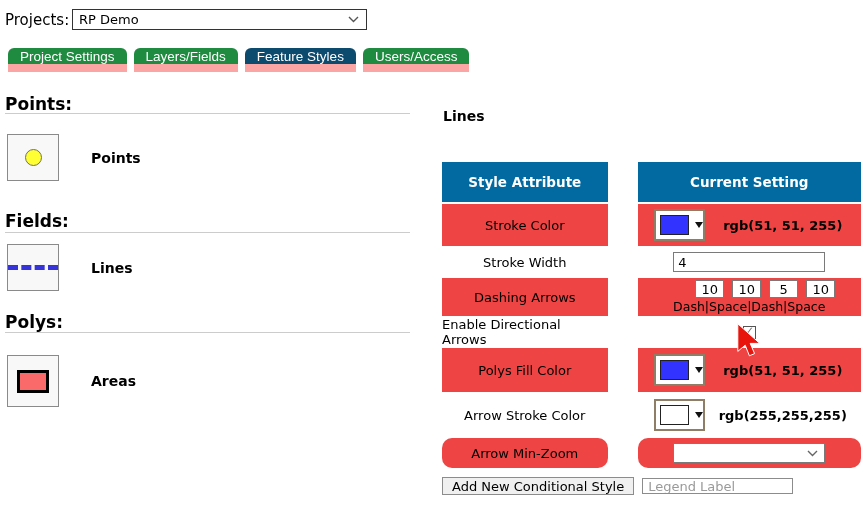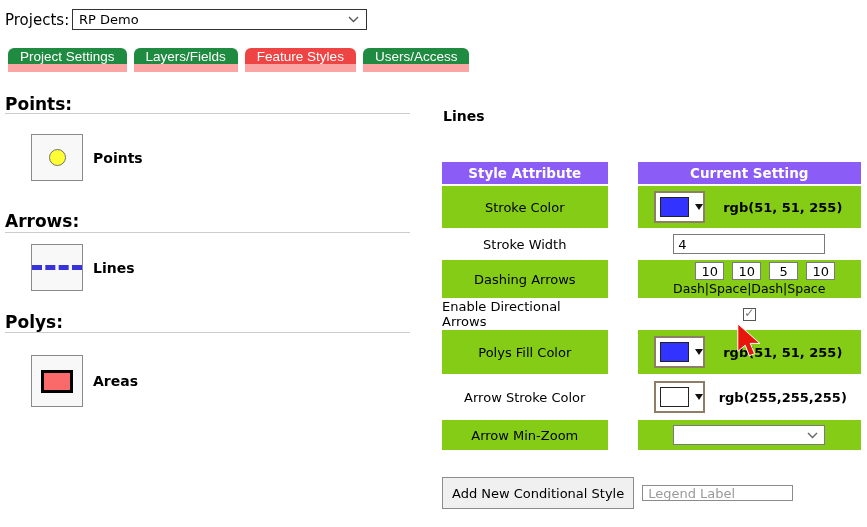--- a/index.html
+++ b/index.html
@@ -11,56 +11,56 @@
   .projects-select { position: absolute; left: 72px; top: 9px; width: 295px; height: 21px;
     border: 1px solid #333; background: #fff; display: flex; align-items: center;
     font-size: 13px; padding-left: 6px; cursor: default; gap: 9px; }
   .projects-select .chev { margin-left: auto; margin-right: 7px; }
 
   
   .tabs { position: absolute; left: 8px; top: 48px; display: flex; gap: 7px; }
   .tab { height: 24px; padding: 0 12px; display: flex; align-items: center;
     background: #1f8b40; color: #fff; font-size: 13.5px; font-family: "Liberation Sans", sans-serif;
     border-radius: 6px 6px 0 0; border-bottom: 8px solid #fca5a5; cursor: pointer; }
-  .tab.active { background: #ef4444; }
+  .tab.active { background: #0c4a6e; }
 
   
   .left-panel { position: absolute; left: 5px; top: 0; width: 405px; }
   .section-heading { position: absolute; left: 0; font-size: 17px; font-weight: bold; }
   .hp { top: 94px; } .hl { top: 211px; } .hy { top: 312px; }
   .rule { position: absolute; left: 0; width: 405px; border: none; border-top: 1px solid #ccc; }
   .rp { top: 113px; } .rl { top: 232px; } .ry { top: 332px; }
-  .legend-item { position: absolute; left: 26px; display: flex; align-items: center; }
+  .legend-item { position: absolute; left: 2px; display: flex; align-items: center; gap: 22px; }
   .ip { top: 134px; } .il { top: 244px; } .iy { top: 355px; }
   .swatch-box { width: 52px; height: 47px; background: #f8f8f8; border: 1px solid #8a8a8a;
     display: flex; align-items: center; justify-content: center; overflow: hidden; }
   .iy .swatch-box { height: 52px; }
   .legend-item .item-label { margin-left: 10px; font-size: 14px; font-weight: bold; }
   .point-glyph { width: 17px; height: 17px; border-radius: 50%; border: 1px solid #707070; }
   .dash-glyph { width: 52px; border-top: 5px dashed currentColor; }
   .area-glyph { width: 32px; height: 23px; border: 3px solid #000; }
 
   
   .right-panel { position: absolute; left: 442px; top: 108px; width: 422px; }
   .right-heading { position: absolute; left: 1px; top: 0; font-size: 14px; font-weight: bold; }
 
   .styles-table { position: absolute; left: 0; top: 54px; width: 419px; }
   .trow { display: flex; gap: 3px; margin-bottom: 2px; }
   .tcell-l { width: 177px; display: flex; align-items: center; justify-content: center;
     font-size: 13px; }
   .tcell-r { width: 239px; display: flex; align-items: center; justify-content: center;
     font-size: 13px; margin-left: 27px; }
-  .thead .tcell-l, .thead .tcell-r { background: #8b5cf6; color: #fff; font-weight: bold;
-    font-size: 13.5px; height: 22px; }
-  .trow.gray .tcell-l, .trow.gray .tcell-r { background: #84cc16; }
+  .thead .tcell-l, .thead .tcell-r { background: #0369a1; color: #fff; font-weight: bold;
+    font-size: 13.5px; height: 40px; }
+  .trow.gray .tcell-l, .trow.gray .tcell-r { background: #ef4444; }
   .h42 .tcell-l, .h42 .tcell-r { height: 42px; }
   .h28 .tcell-l, .h28 .tcell-r { height: 28px; }
   .h38 .tcell-l, .h38 .tcell-r { height: 38px; }
   .h44 .tcell-l, .h44 .tcell-r { height: 44px; }
-  .h30 .tcell-l, .h30 .tcell-r { height: 30px; }
+  .h30 .tcell-l, .h30 .tcell-r { height: 30px; border-radius: 10px; }
 
   .color-row-cell { justify-content: flex-start !important; font-weight: bold; }
   .color-widget { margin-left: 16px; width: 51px; height: 32px; background: #fff;
     border: 2px solid #8f7e66; display: flex; align-items: center; cursor: pointer; }
   .color-swatch { width: 29px; height: 20px; margin-left: 4px; border: 1px solid #222; }
   .tri-down { width: 0; height: 0; margin-left: 6px;
     border-left: 4.5px solid transparent; border-right: 4.5px solid transparent;
     border-top: 6px solid #111; }
   .rgb-text { flex: 1; text-align: center; font-size: 13px; }
 
@@ -76,21 +76,21 @@
   .checkbox { width: 13px; height: 13px; border: 1px solid #555; background: #fff;
     position: relative; cursor: pointer; }
   .checkbox.checked::after { content: "✓"; position: absolute; left: 0.5px; top: -3px;
     font-size: 12px; color: #777; }
 
   .minzoom-select { width: 152px; height: 20px; border: 1px solid #7a7a7a; background: #fff;
     display: flex; align-items: center; cursor: default; }
   .minzoom-select .chev { margin-left: auto; margin-right: 6px; }
 
   .table-footer { position: absolute; left: 0; top: 369px; display: flex; align-items: center; }
-  .add-style-btn { height: 32px; padding: 6px 9px; background: #f0f0f0; border: 1px solid #8c8c8c;
+  .add-style-btn { height: 18px; padding: 0 9px; background: #f0f0f0; border: 1px solid #8c8c8c;
     font-size: 13px; font-family: "DejaVu Sans", sans-serif; cursor: pointer; }
   .legend-label-input { margin-left: 8px; width: 151px; height: 16px; border: 1px solid #8c8c8c;
     font-size: 13px; padding-left: 5px; font-family: "DejaVu Sans", sans-serif; }
   .legend-label-input::placeholder { color: #9a9a9a; }
 
   .cursor-overlay { position: absolute; left: 737px; top: 323px; pointer-events: none; }
 </style>
 </head>
 <body>
 
@@ -112,21 +112,21 @@
 <div class="left-panel">
   <div class="section-heading hp">Points:</div>
   <hr class="rule rp">
   <div class="legend-item ip">
     <div class="swatch-box">
       <div class="point-glyph" style="background-color: rgb(255, 255, 51);"></div>
     </div>
     <span class="item-label">Points</span>
   </div>
 
-  <div class="section-heading hl">Arrows:</div>
+  <div class="section-heading hl">Fields:</div>
   <hr class="rule rl">
   <div class="legend-item il">
     <div class="swatch-box">
       <div class="dash-glyph" style="color: rgb(53, 51, 217);"></div>
     </div>
     <span class="item-label">Lines</span>
   </div>
 
   <div class="section-heading hy">Polys:</div>
   <hr class="rule ry">

